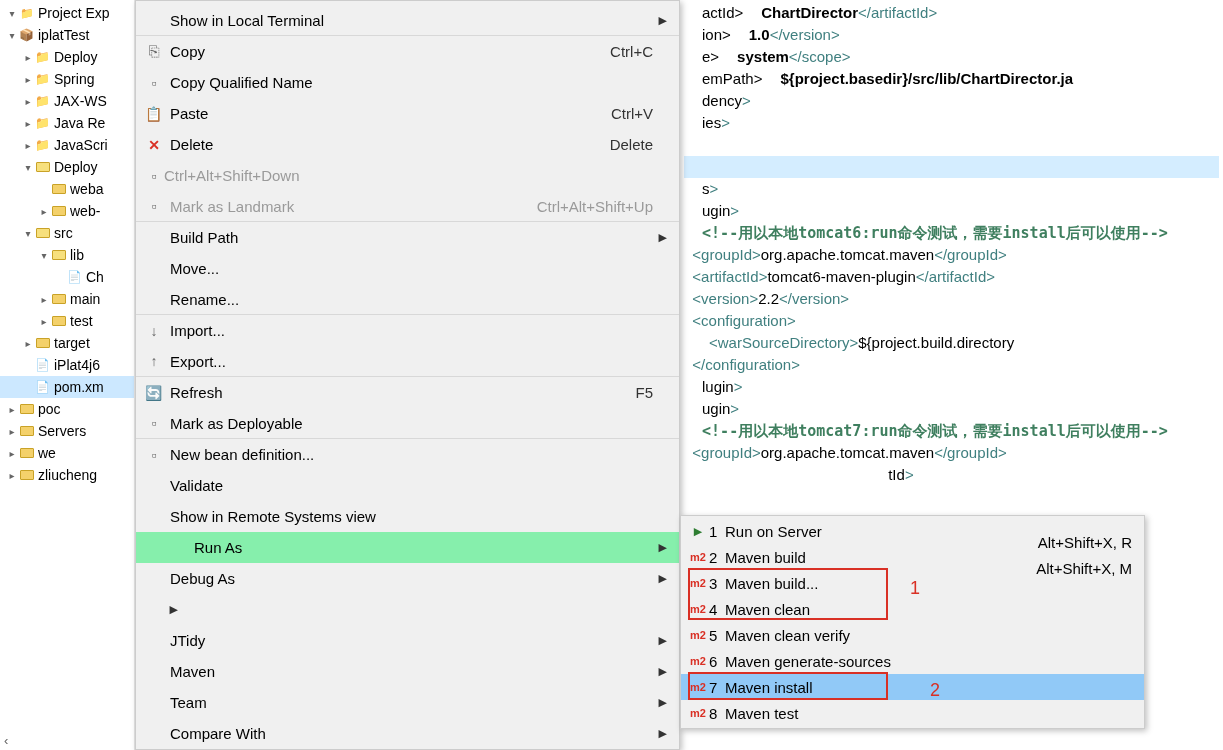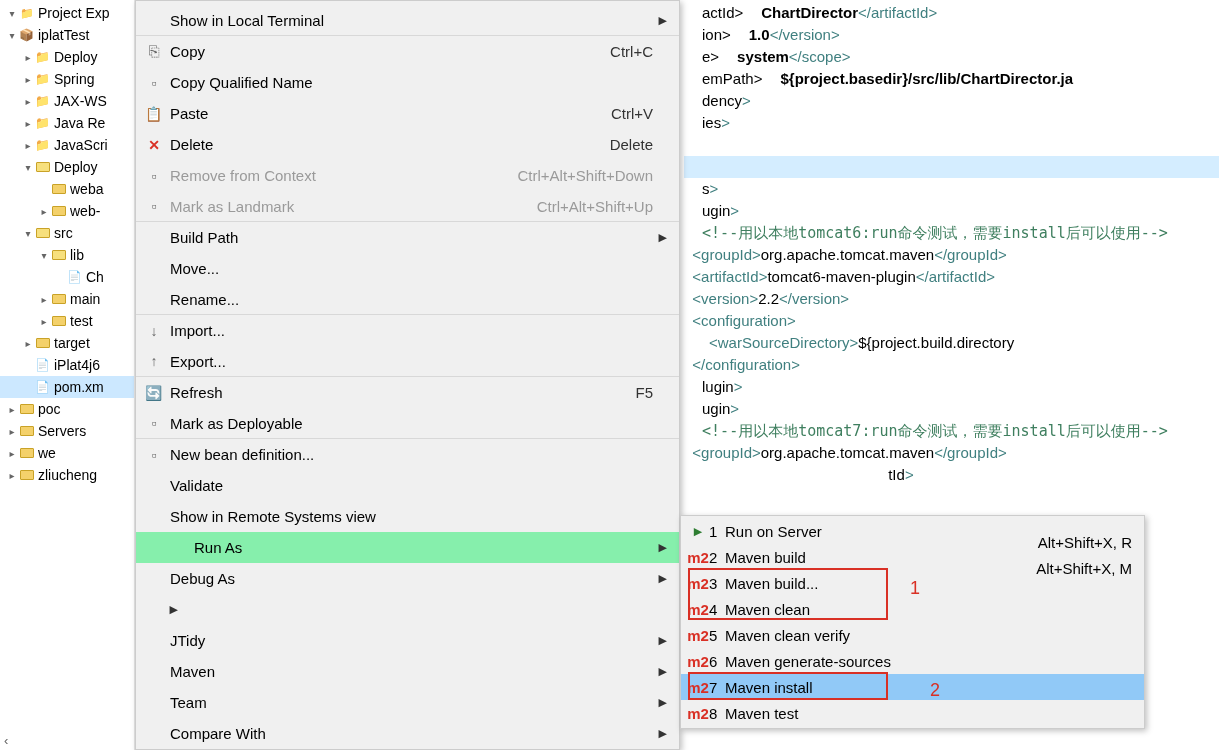--- a/index.html
+++ b/index.html
@@ -22,33 +22,33 @@
 .menu-label { flex: 1; padding-left: 6px; font-size: 15px; color: #000; }
 .menu-row.disabled .menu-label { color: #9a9a9a; }
 .menu-shortcut { color: #333; font-size: 15px; }
 .menu-row.disabled .menu-shortcut { color: #9a9a9a; }
 .menu-arrow { width: 14px; text-align: right; color: #333; font-size: 11px; }
 
 .sub-menu { position: absolute; left: 680px; top: 515px; width: 465px; background: #f0f0f0; border: 1px solid #cccccc; box-shadow: 2px 2px 6px rgba(0,0,0,0.25); z-index: 20; padding: 2px 0; }
 .sub-row { display: flex; align-items: center; height: 26px; padding: 0 12px 0 6px; cursor: default; }
 .sub-row.hover { background: #91c9f7; }
 .sub-icon { width: 22px; display: inline-flex; justify-content: center; }
-.m2-ic { color: #d93025; font-size: 15px; font-weight: bold; }
+.m2-ic { color: #d93025; font-size: 11px; font-weight: bold; }
 .srv-ic { color: #2e7d32; font-size: 11px; }
 .sub-n { width: 16px; font-size: 15px; color: #000; }
 .sub-label { flex: 1; font-size: 15px; color: #000; }
 .sub-shortcut { color: #000; font-size: 15px; margin-top: 23px; }
 
 .anno-box { position: absolute; border: 2px solid #d93025; z-index: 30; pointer-events: none; }
 .anno-num { position: absolute; color: #d93025; font-size: 18px; font-weight: 400; z-index: 30; pointer-events: none; }
 
 .editor { position: absolute; left: 680px; top: 0; right: 0; bottom: 0; background: #fff; font-family: Consolas, monospace; font-size: 15px; line-height: 22px; padding: 2px 4px; white-space: pre; overflow: hidden; }
 .xml-tag { color: #3f7f7f; }
 .xml-text { color: #000; padding-left: 18px; }
-.xml-comment { color: #3f7f5f; font-family: Consolas, monospace; }
+.xml-comment { color: #3f7f5f; font-family: Consolas, monospace; font-weight: bold; }
 .editor-hl { background: #d4edff; display: inline-block; width: 100%; }
 
 .scroll-hint { position: absolute; left: 4px; bottom: 2px; color: #666; font-size: 13px; }
 </style>
 </head>
 <body>
 
 <div class="root">
   <div class="tree-panel">
     <div class="tree-item" style="padding-left:6px;">
@@ -220,21 +220,20 @@
     <div class="menu-row">
       <span class="menu-icon">
         <span style="color:#d93025;font-weight:bold">✕</span>
       </span>
       <span class="menu-label">Delete</span>
       <span class="menu-shortcut">Delete</span>
       <span class="menu-arrow"></span>
     </div>
     <div class="menu-row disabled">
       <span class="menu-icon">▫</span>
-      <span class="menu-label">Remove from Context</span>
       <span class="menu-shortcut">Ctrl+Alt+Shift+Down</span>
       <span class="menu-arrow"></span>
     </div>
     <div class="menu-row sep-below disabled">
       <span class="menu-icon">▫</span>
       <span class="menu-label">Mark as Landmark</span>
       <span class="menu-shortcut">Ctrl+Alt+Shift+Up</span>
       <span class="menu-arrow"></span>
     </div>
     <div class="menu-row">

